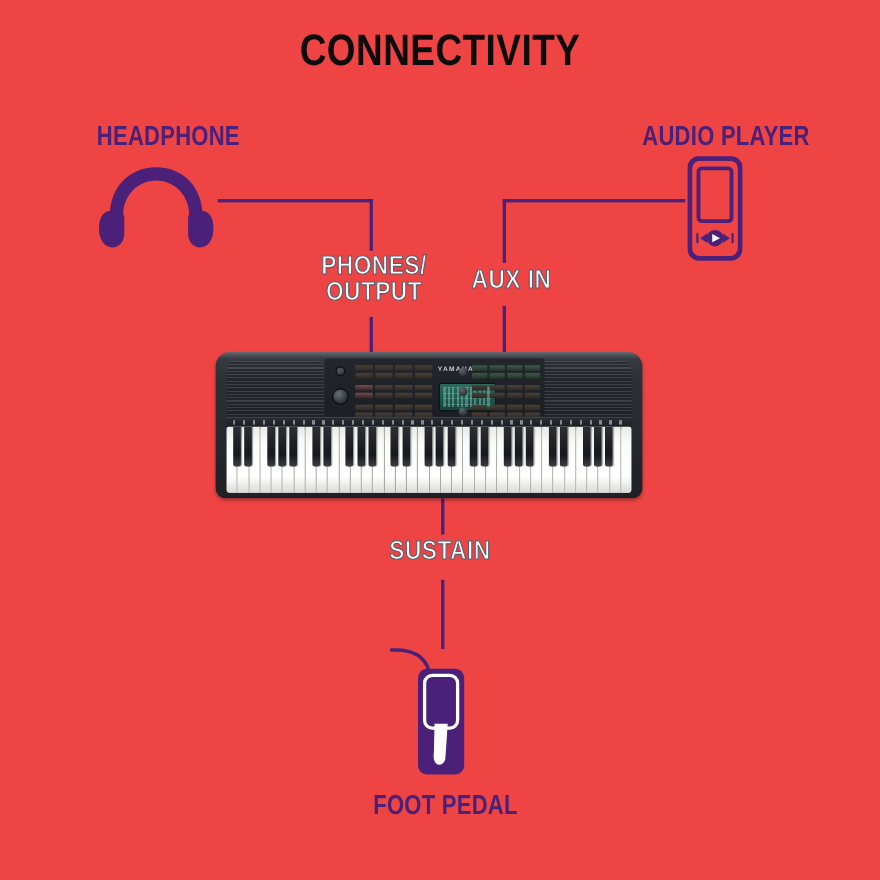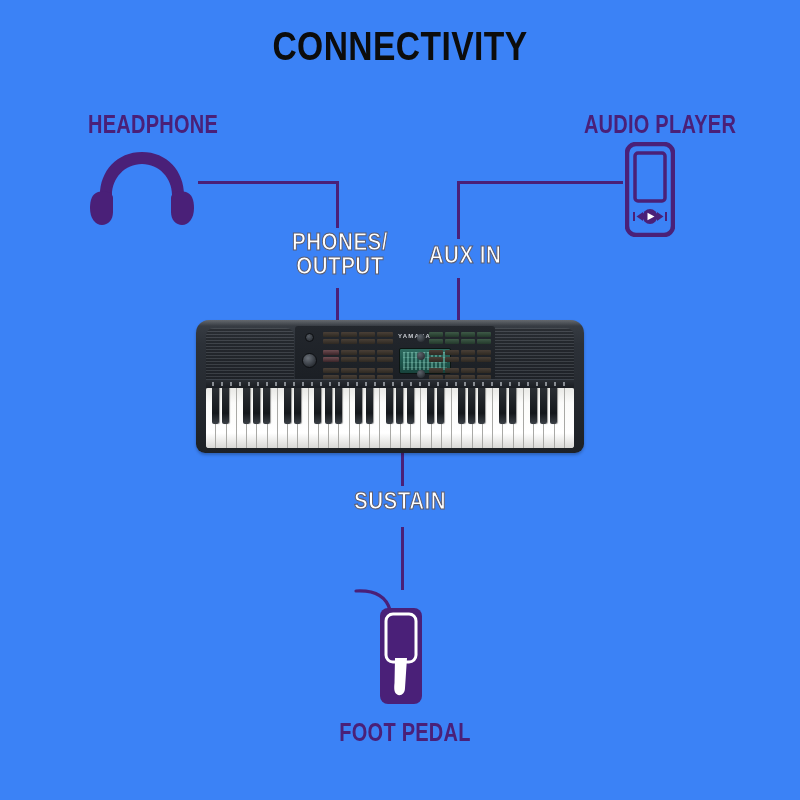--- a/index.html
+++ b/index.html
@@ -7,21 +7,21 @@
   html, body {
     margin: 0; padding: 0;
     width: 800px; height: 800px;
     background: #ffffff;
     font-family: "Liberation Sans", sans-serif;
     overflow: hidden;
   }
   #stage {
     position: relative;
     width: 800px; height: 800px;
-    background: #3b82f6;
+    background: #ef4444;
   }
   .abs { position: absolute; }
 
   
   #page-title {
     left: 0; top: 24px; width: 800px;
     text-align: center;
     font-size: 40px;
     font-weight: 700;
     letter-spacing: 0.5px;

